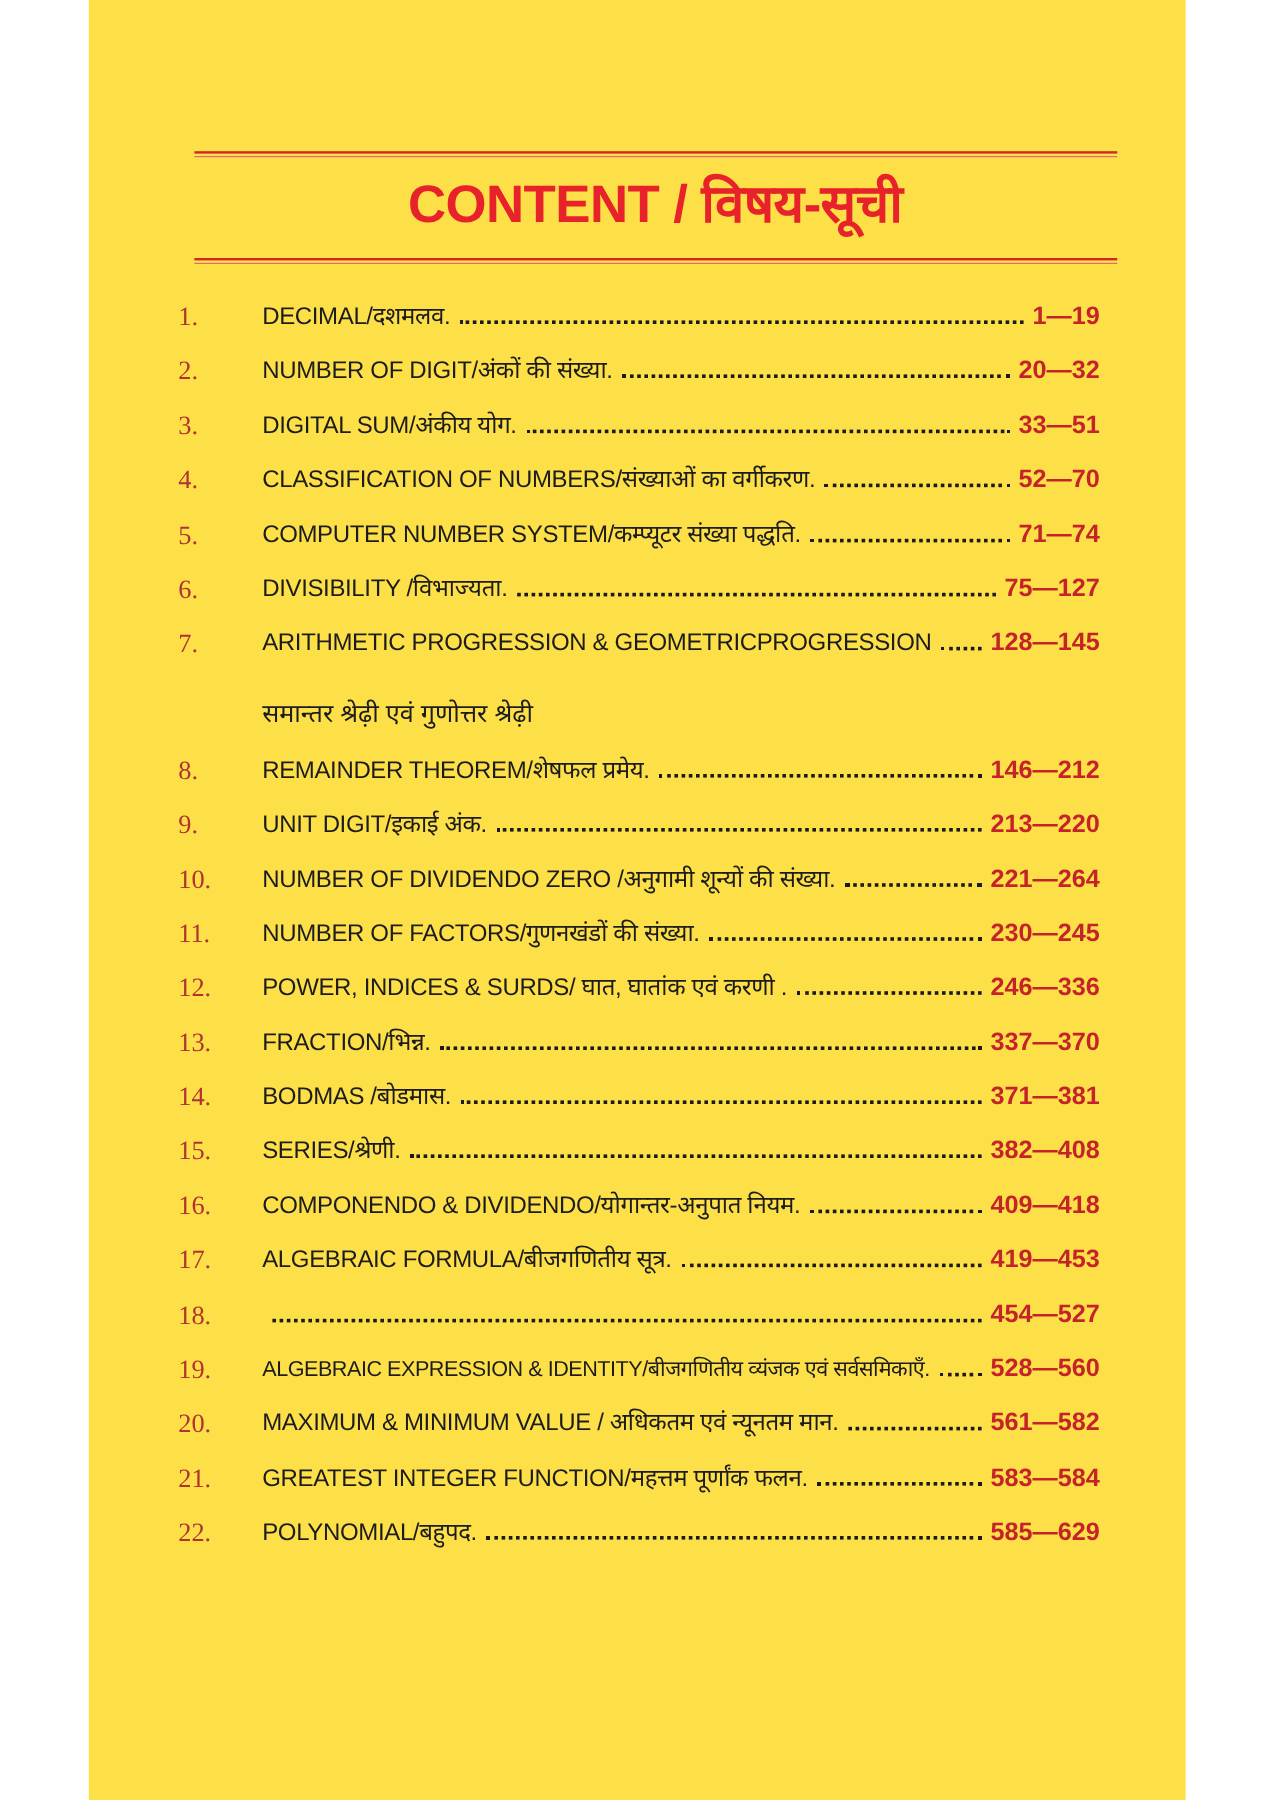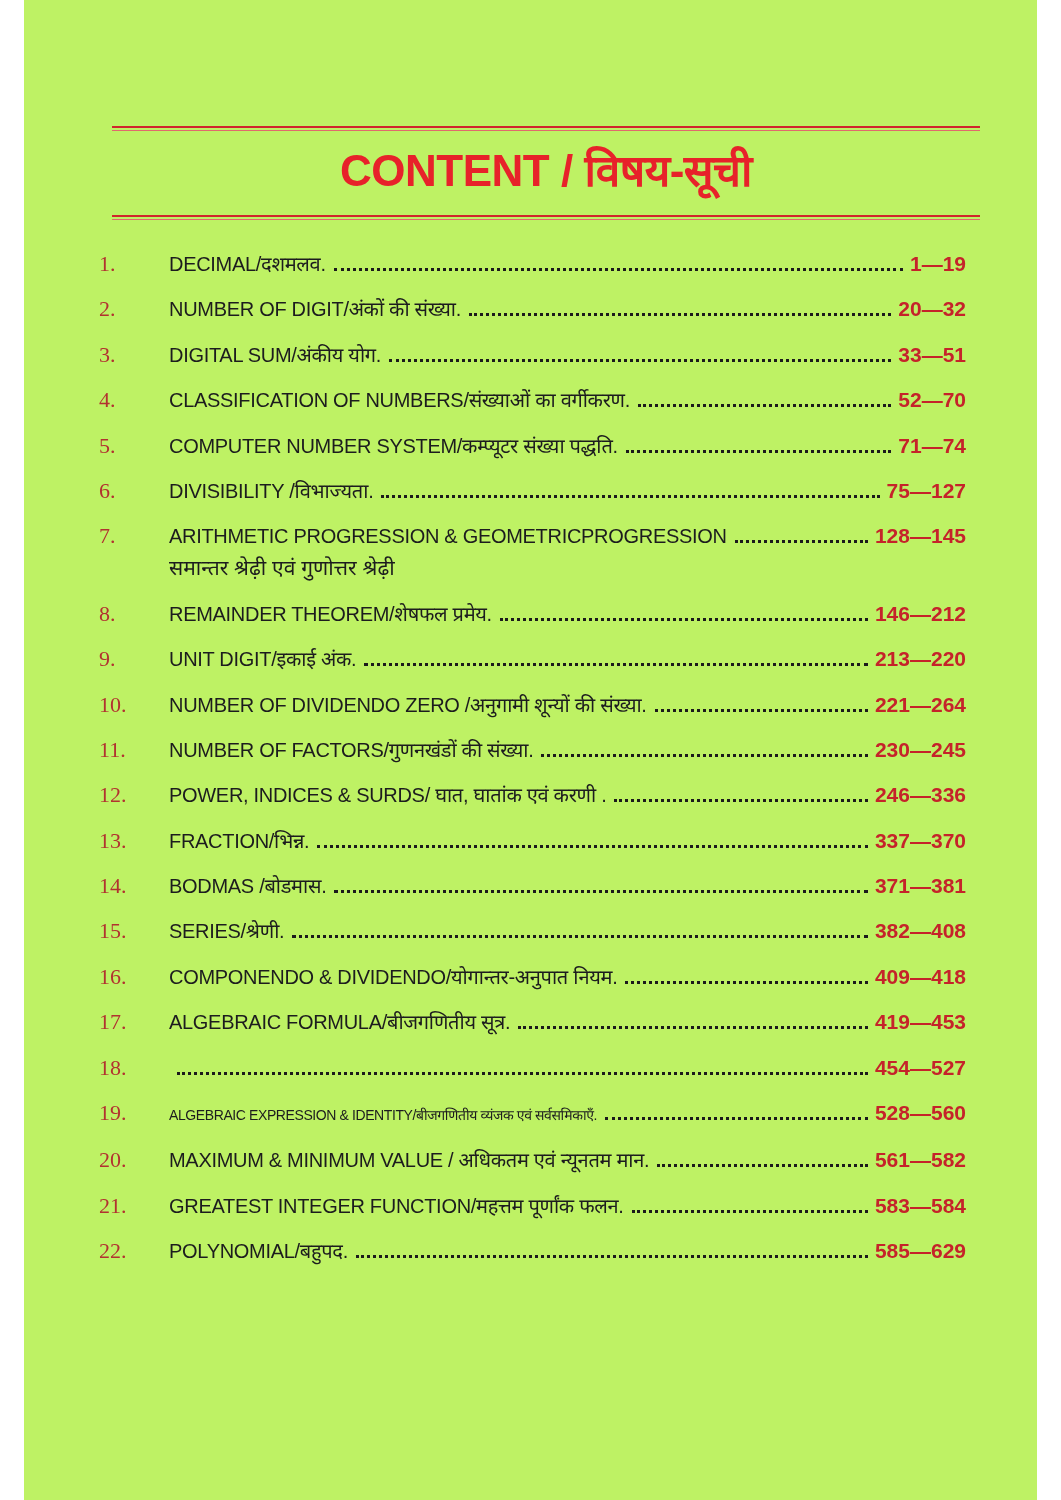--- a/index.html
+++ b/index.html
@@ -1,21 +1,21 @@
 <!DOCTYPE html>
 <html><head>
 <meta charset="utf-8">
 <style>
   html, body { margin: 0; padding: 0; background: #ffffff; }
   .page {
     position: relative;
-    width: 1013px;
+    width: 914px;
     height: 1500px;
     margin: 0 auto;
-    background: #bef264;
+    background: #fde047;
     font-family: "Liberation Sans", "DejaVu Sans", sans-serif;
     color: #1c1c1e;
     overflow: hidden;
     box-sizing: border-box;
   }
   
   .header {
     margin: 126px 57px 0 88px;
   }
   .rule {
@@ -62,38 +62,38 @@
   }
   .title {
     flex: none;
     font-weight: 400;
     font-size: 20px;
     line-height: 28px;
     letter-spacing: -0.3px;
     color: #1c1c1e;
     white-space: nowrap;
   }
-  .title.tight { font-size: 14px; letter-spacing: -0.4px; }
+  .title.tight { font-size: 18px; letter-spacing: -0.4px; }
   .leader {
     flex: 1 1 auto;
     min-width: 10px;
     height: 0;
     border-bottom: 3px dotted #1b1b1b;
     margin: 0 7px 0 8px;
   }
   .pages {
     flex: none;
     font-weight: 700;
     font-size: 21px;
     line-height: 28px;
     color: #c5232a;
     white-space: nowrap;
   }
   .subtitle {
-    margin-top: 4px;
+    margin-top: 32px;
     font-size: 21px;
     line-height: 28px;
     font-weight: 400;
     color: #1c1c1e;
     white-space: nowrap;
   }
 </style>
 </head>
 <body>
 

